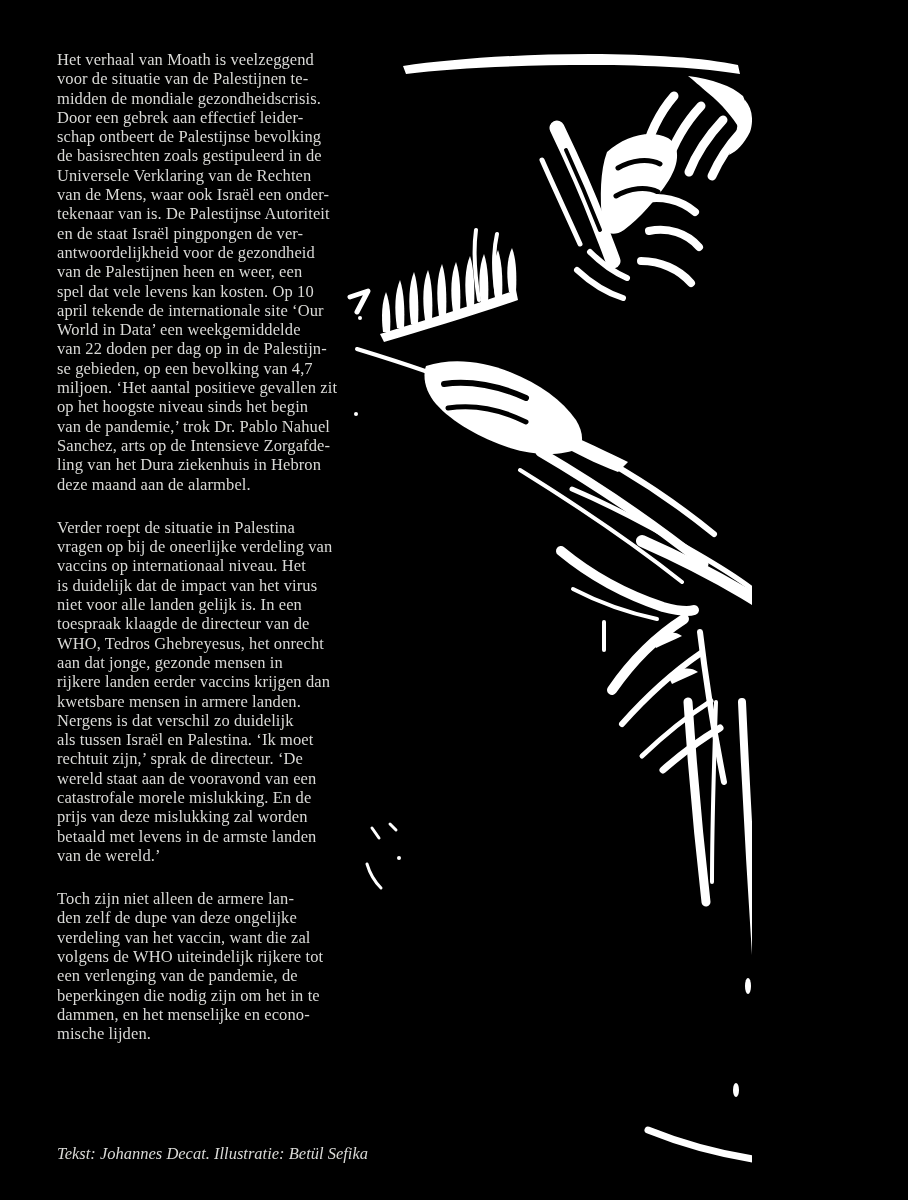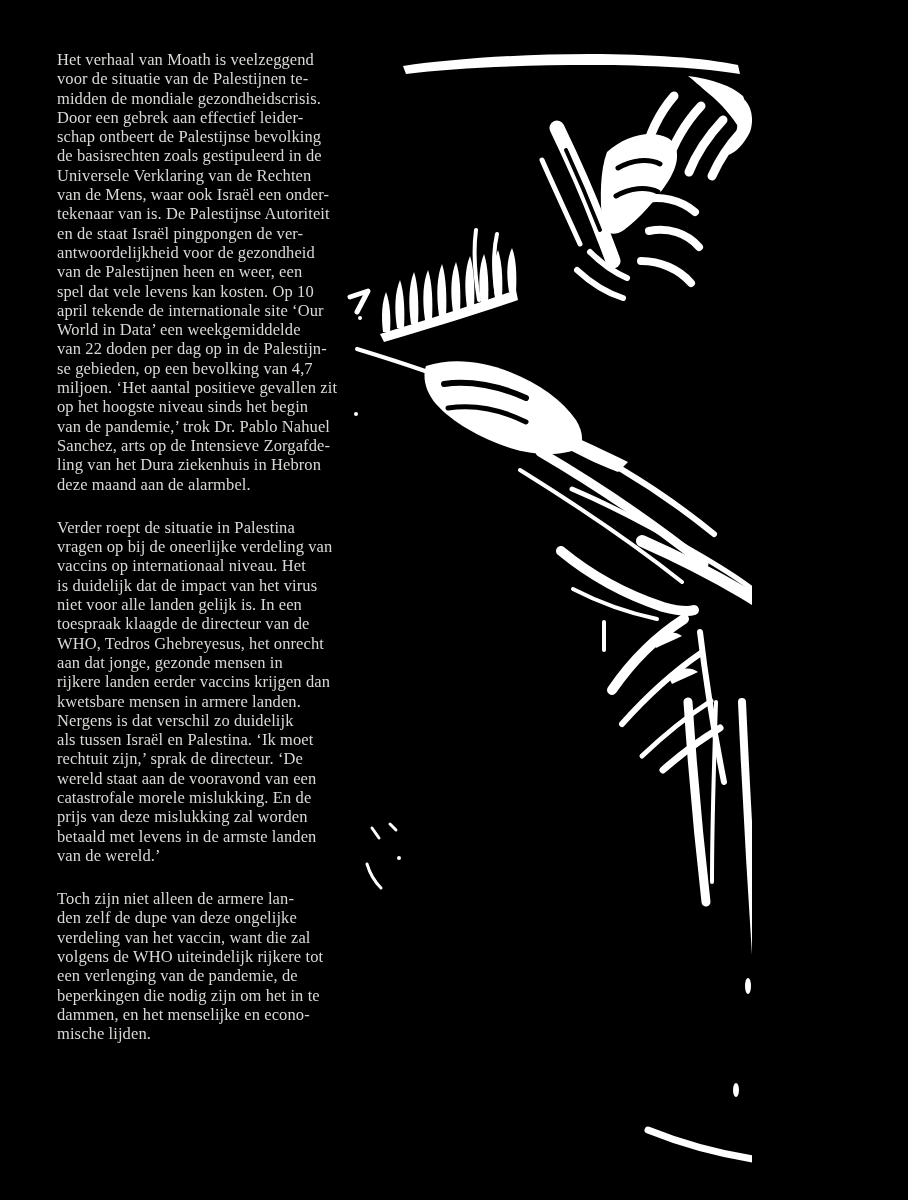--- a/index.html
+++ b/index.html
@@ -200,14 +200,15 @@
     <p class="para">Toch zijn niet alleen de armere lan-
 den zelf de dupe van deze ongelijke
 verdeling van het vaccin, want die zal
 volgens de WHO uiteindelijk rijkere tot
 een verlenging van de pandemie, de
 beperkingen die nodig zijn om het in te
 dammen, en het menselijke en econo-
 mische lijden.</p>
   </section>
 
+  <div class="credit">Tekst: Johannes Decat. Illustratie: Betül Sefika</div>
 
 </div>
 
 </body></html>

